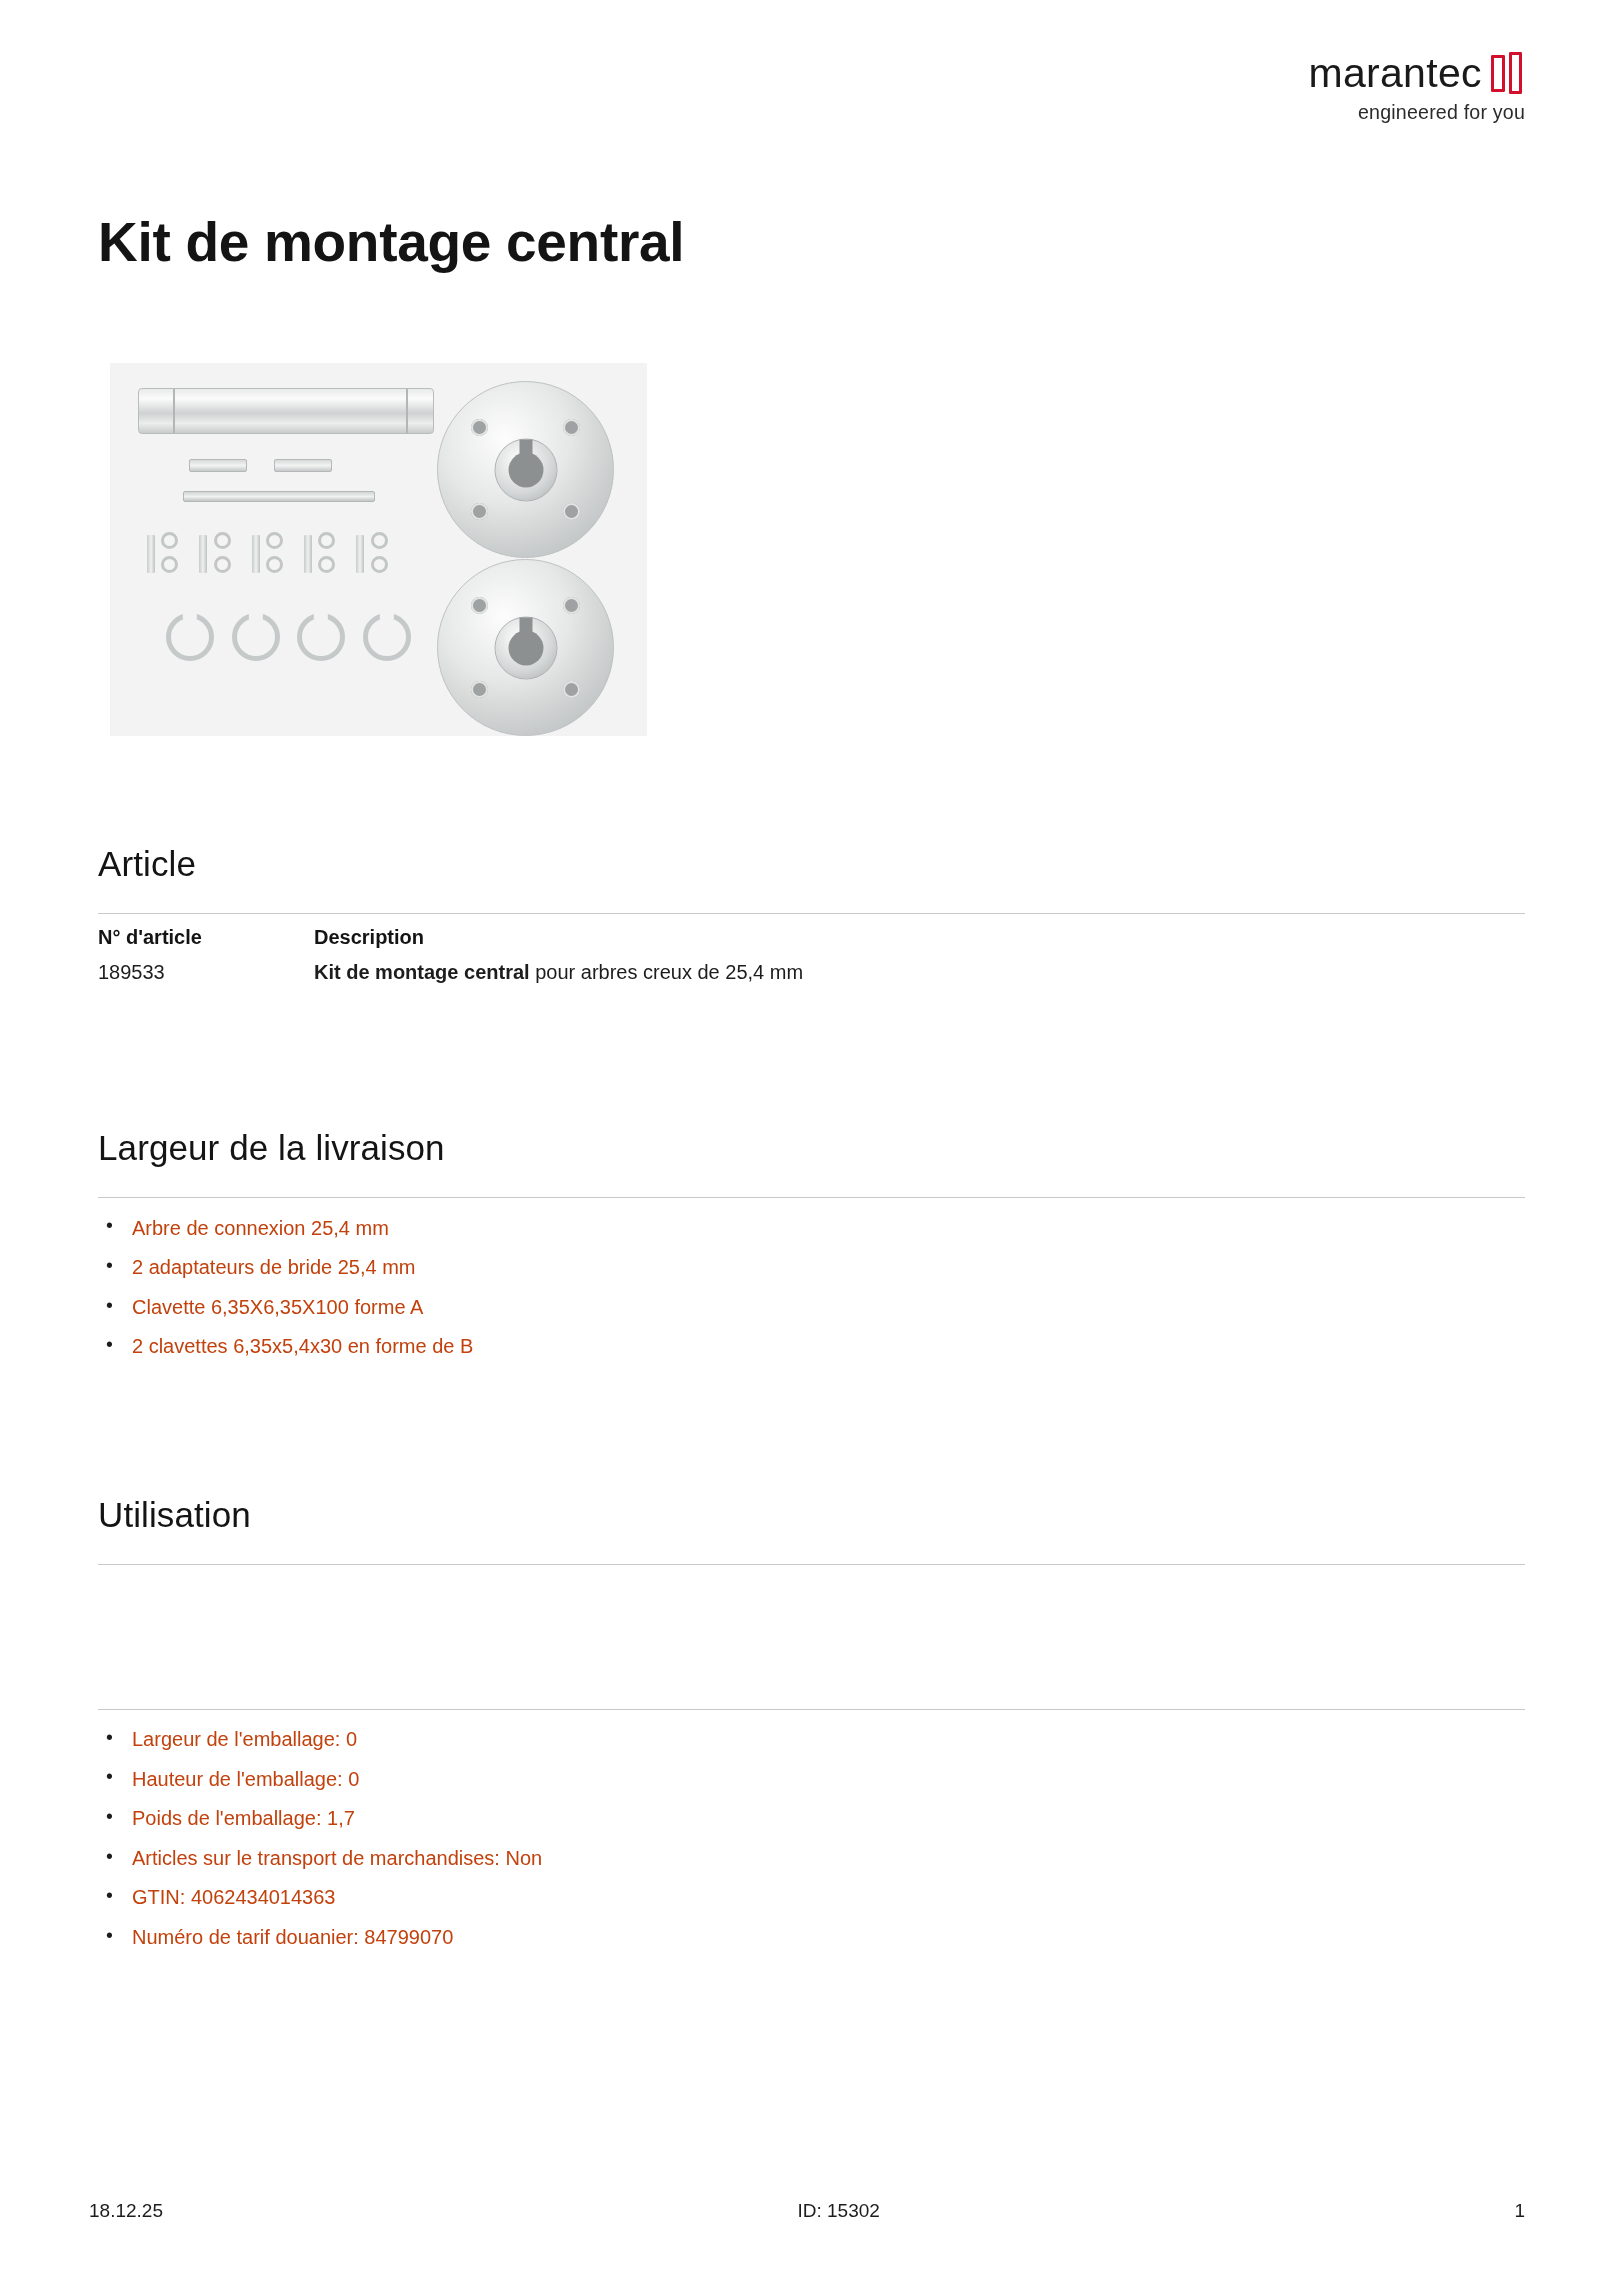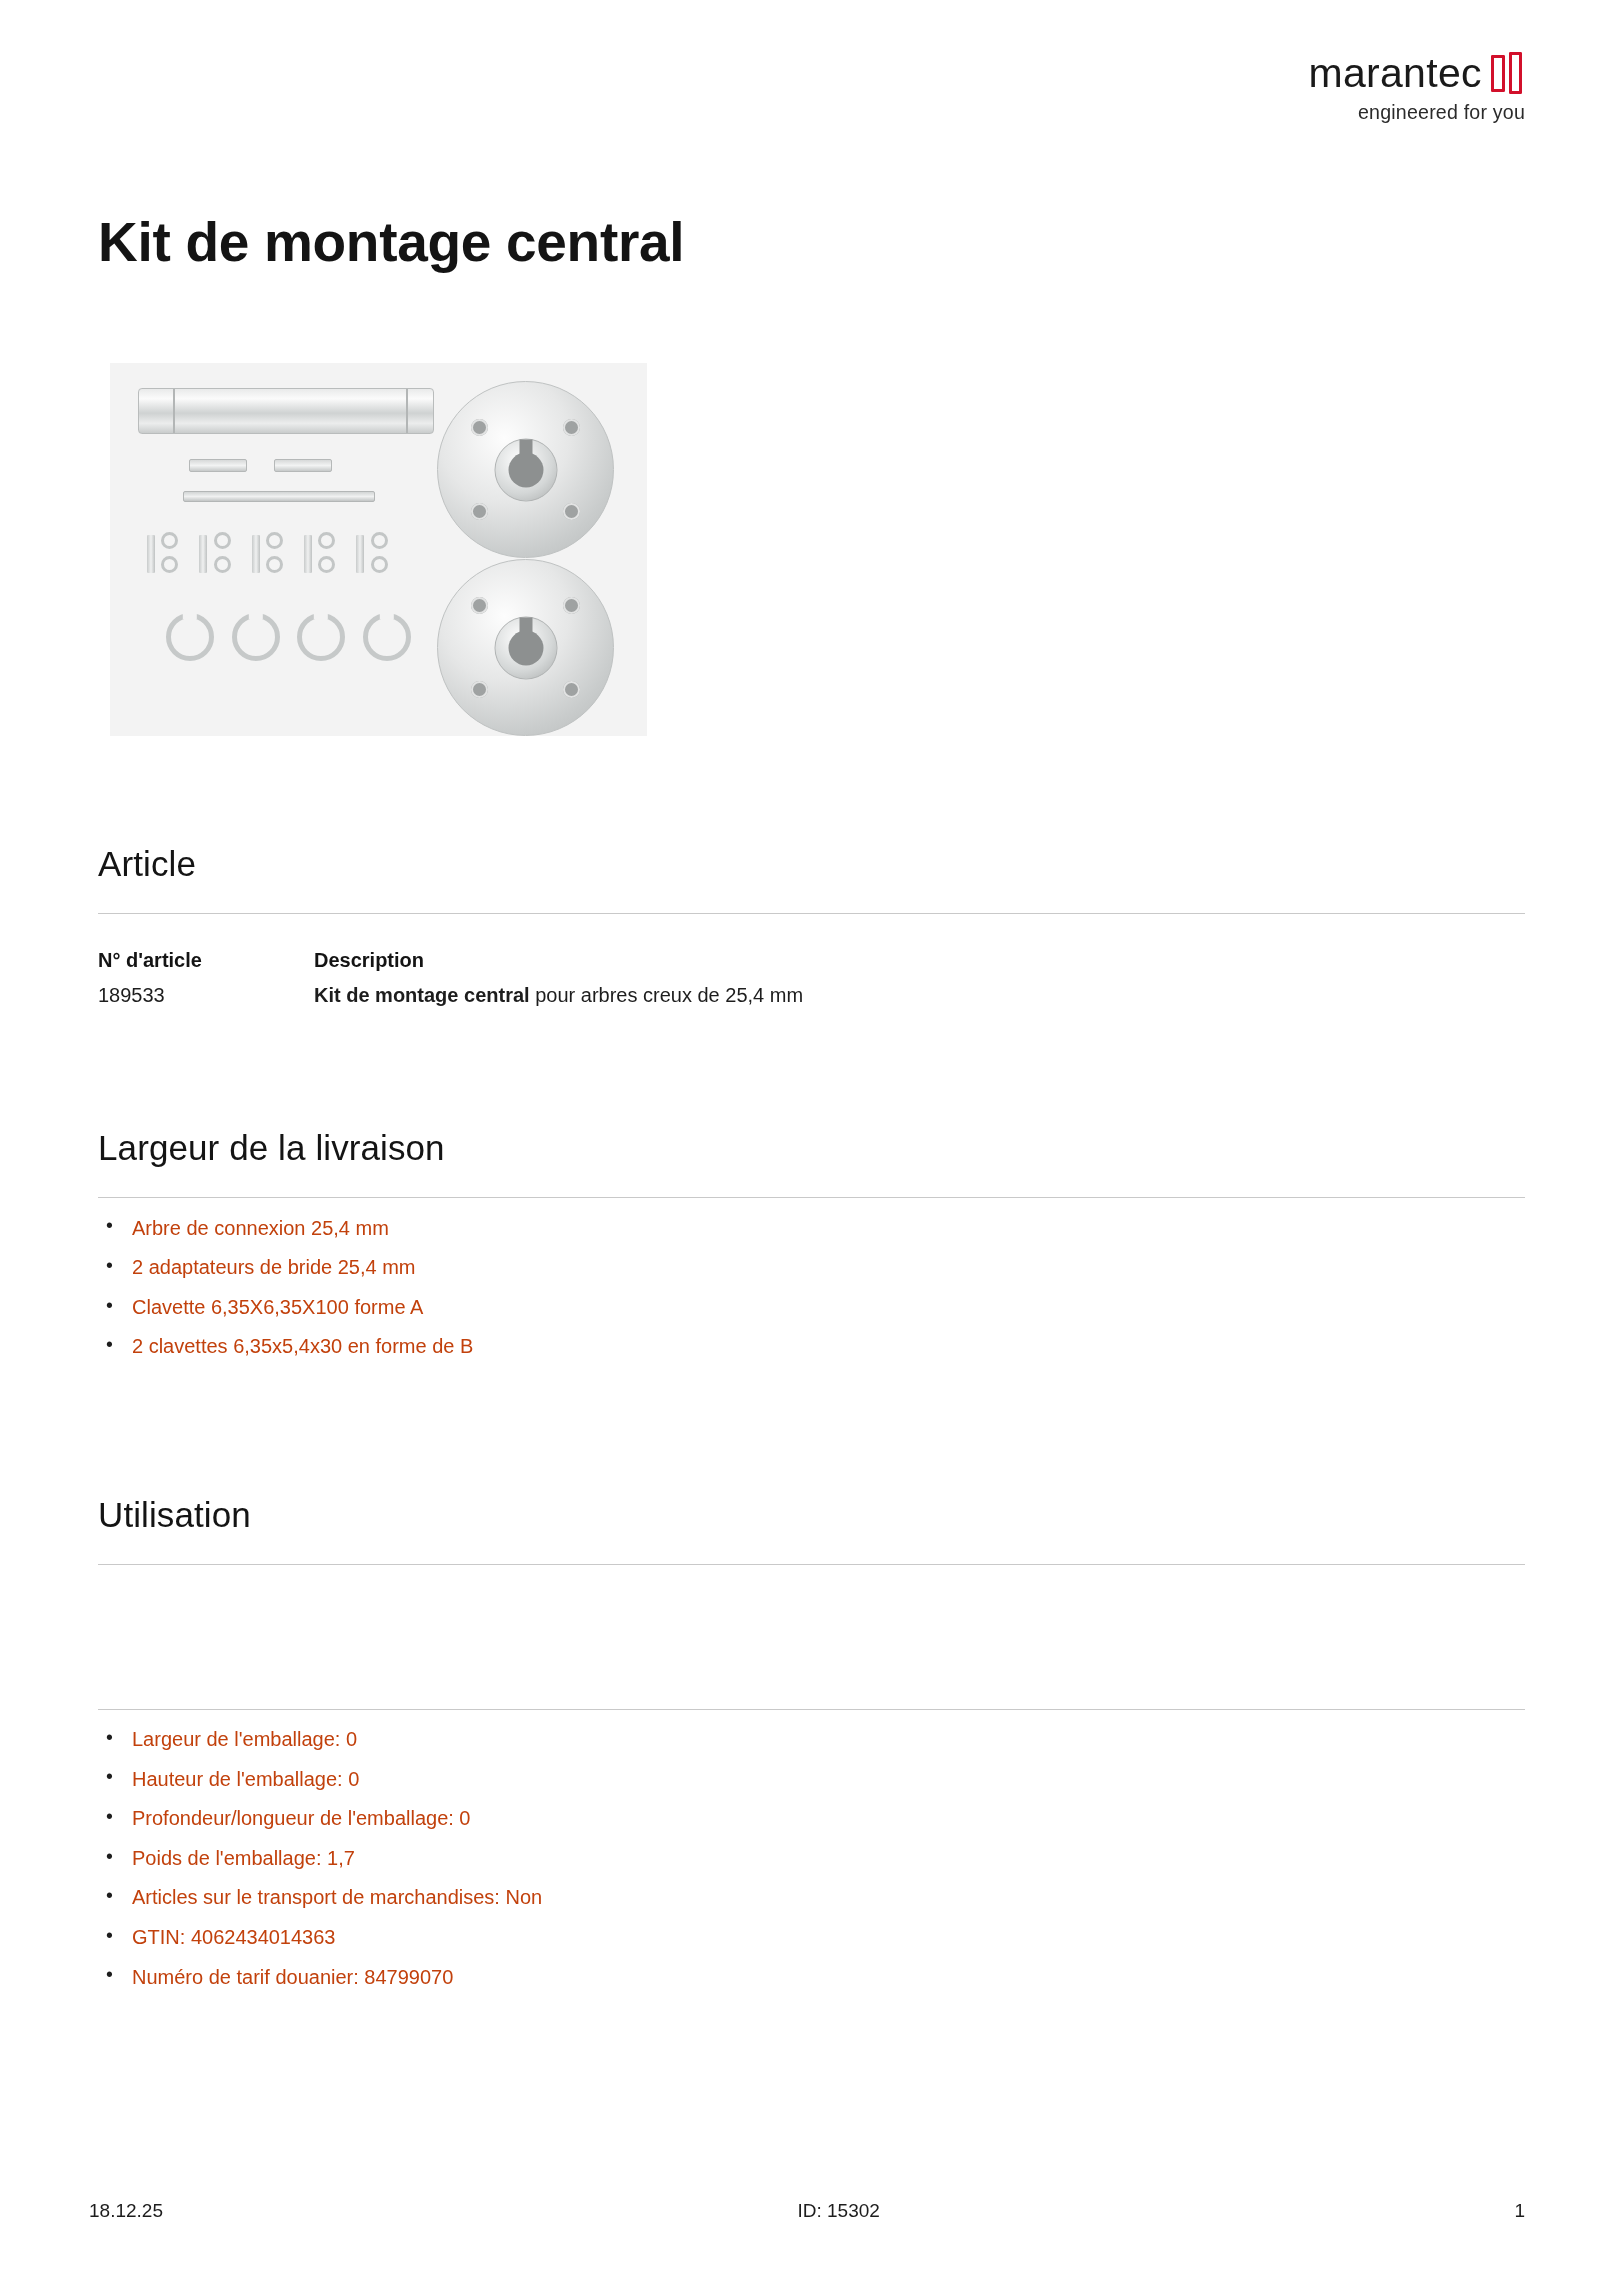--- a/index.html
+++ b/index.html
@@ -218,21 +218,21 @@
   .rule {
     border: 0;
     border-top: 1.3px solid #c9c9c9;
     margin: 10.5px 0 0 0;
   }
   .section { position: absolute; left: 98px; width: 1427px; }
 
   
   #article-section { top: 815px; }
   .article-table {
-    margin-top: 35px;
+    margin-top: 12px;
     width: 100%;
     border-collapse: collapse;
   }
   .article-table th {
     text-align: left;
     font-size: 20px;
     font-weight: 700;
     color: #141414;
     padding: 0 0 11.8px 0;
   }
@@ -395,21 +395,20 @@
   <section class="section" id="usage-section">
     <h2 class="section-title">Utilisation</h2>
     <hr class="rule">
   </section>
 
   <section class="section" id="technical-section">
     <hr class="rule">
     <ul class="bullets">
       <li>Largeur de l'emballage: 0</li>
       <li>Hauteur de l'emballage: 0</li>
-      <li>Profondeur/longueur de l'emballage: 0</li>
       <li>Poids de l'emballage: 1,7</li>
       <li>Articles sur le transport de marchandises: Non</li>
       <li>GTIN: 4062434014363</li>
       <li>Numéro de tarif douanier: 84799070</li>
     </ul>
   </section>
 
   <div class="footer">
     <div class="footer-date">18.12.25</div>
     <div class="footer-id">ID: 15302</div>

